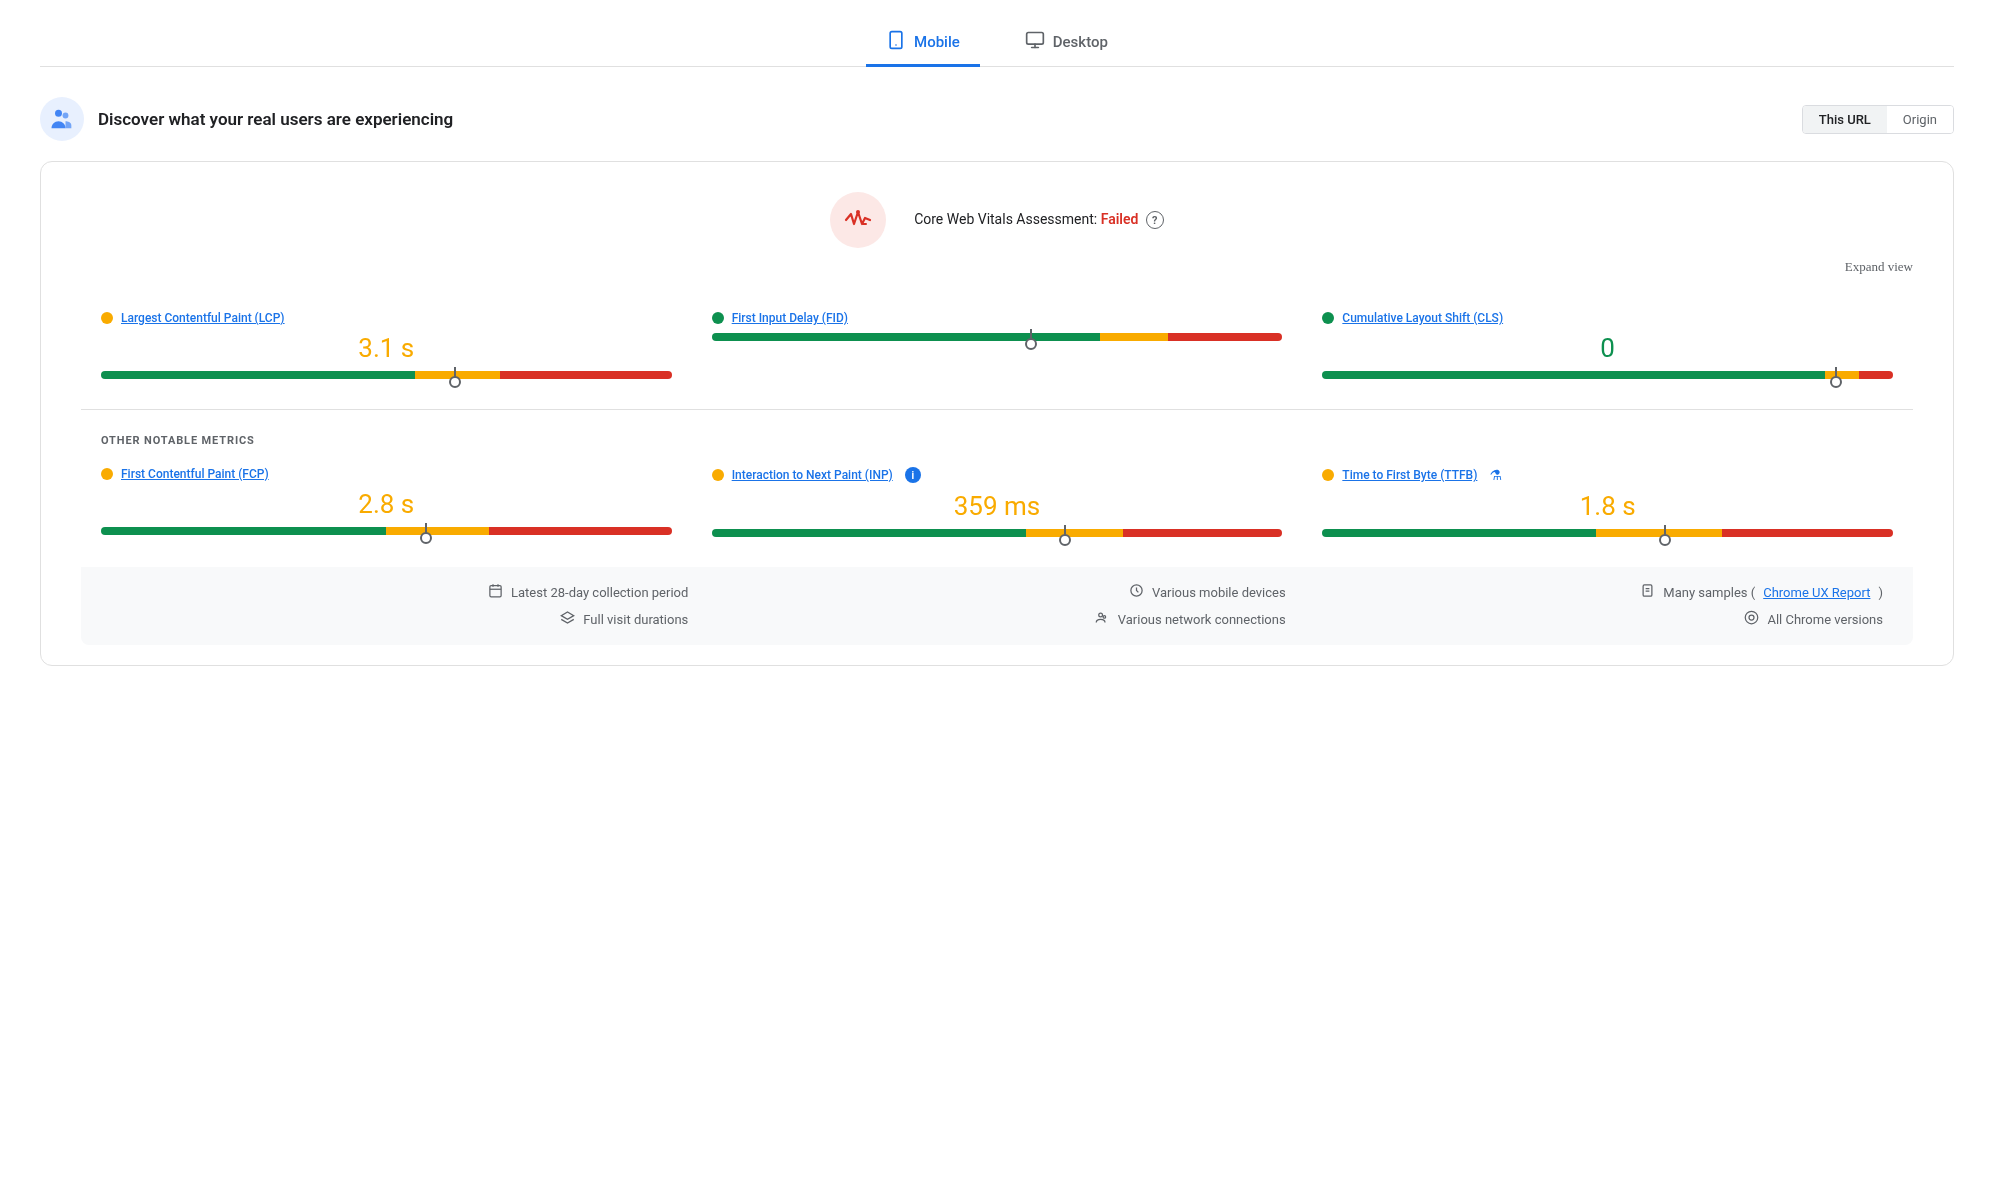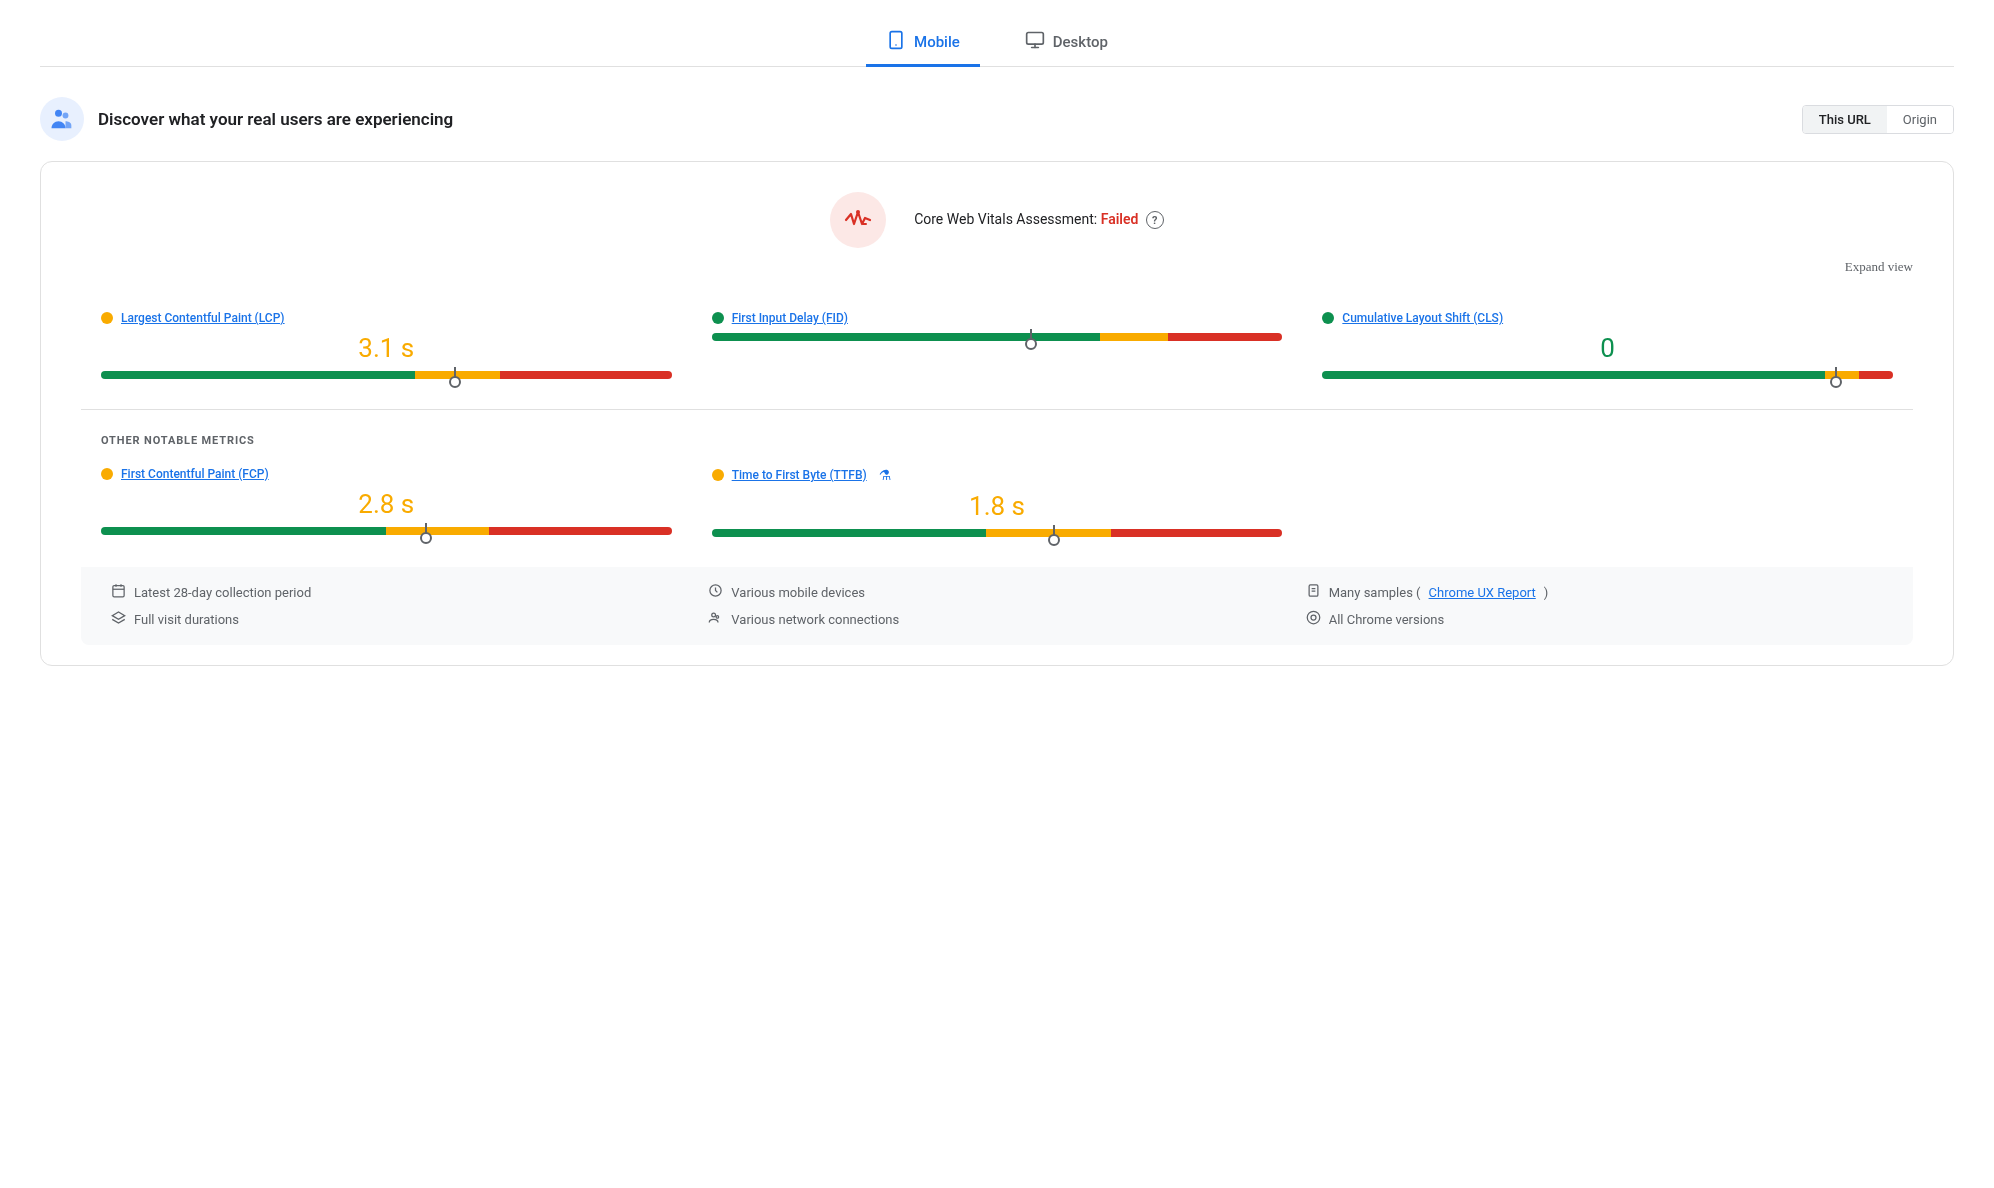--- a/index.html
+++ b/index.html
@@ -274,20 +274,21 @@
       display: grid;
       grid-template-columns: 1fr 1fr 1fr;
       gap: 8px 20px;
     }
     .footer-item {
       display: flex;
       align-items: center;
       gap: 8px;
       font-size: 13px;
       color: #5f6368;
+      justify-content: flex-end;
     }
     .footer-icon {
       font-size: 15px;
       color: #5f6368;
     }
     .footer-link {
       color: #1a73e8;
       text-decoration: underline;
       cursor: pointer;
     }
@@ -411,20 +412,34 @@
         <div class="progress-bar-container">
           <div class="bar-green" style="width: 50%;"></div>
           <div class="bar-orange" style="width: 18%;"></div>
           <div class="bar-red" style="width: 32%;"></div>
           <div class="bar-marker" style="left: 57%;"></div>
         </div>
       </div>
       <div class="metric-item">
         <div class="metric-label-row">
           <div class="dot dot-orange"></div>
+          <span class="metric-label">Interaction to Next Paint (INP)</span>
+          <span class="info-icon">i</span>
+        </div>
+        <div class="metric-value">359 ms</div>
+        <div class="progress-bar-container">
+          <div class="bar-green" style="width: 55%;"></div>
+          <div class="bar-orange" style="width: 17%;"></div>
+          <div class="bar-red" style="width: 28%;"></div>
+          <div class="bar-marker" style="left: 62%;"></div>
+        </div>
+      </div>
+      <div class="metric-item">
+        <div class="metric-label-row">
+          <div class="dot dot-orange"></div>
           <span class="metric-label">Time to First Byte (TTFB)</span>
           <span class="beaker-icon">⚗</span>
         </div>
         <div class="metric-value">1.8 s</div>
         <div class="progress-bar-container">
           <div class="bar-green" style="width: 48%;"></div>
           <div class="bar-orange" style="width: 22%;"></div>
           <div class="bar-red" style="width: 30%;"></div>
           <div class="bar-marker" style="left: 60%;"></div>
         </div>

